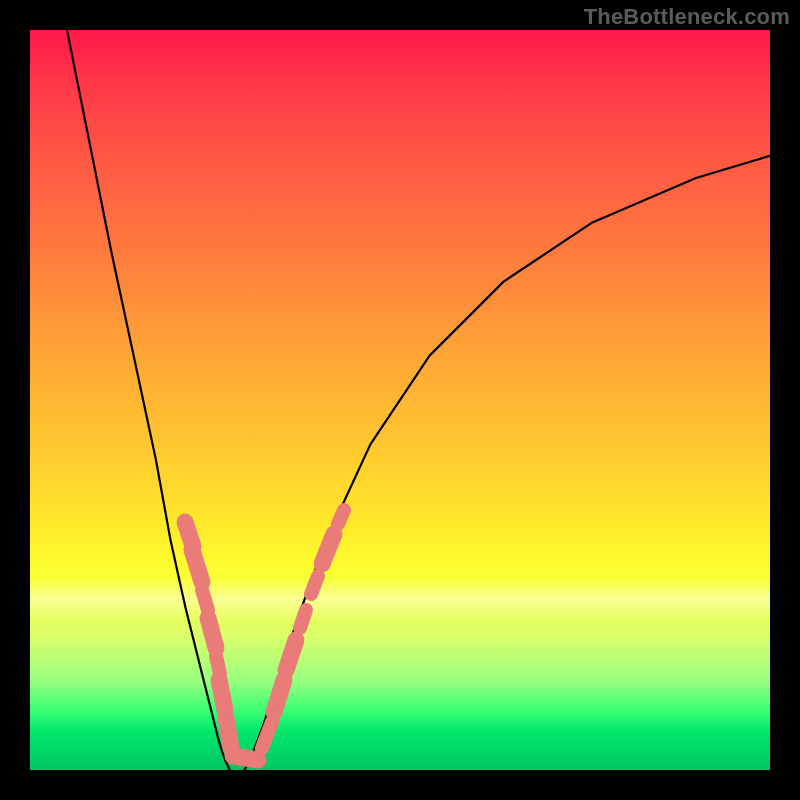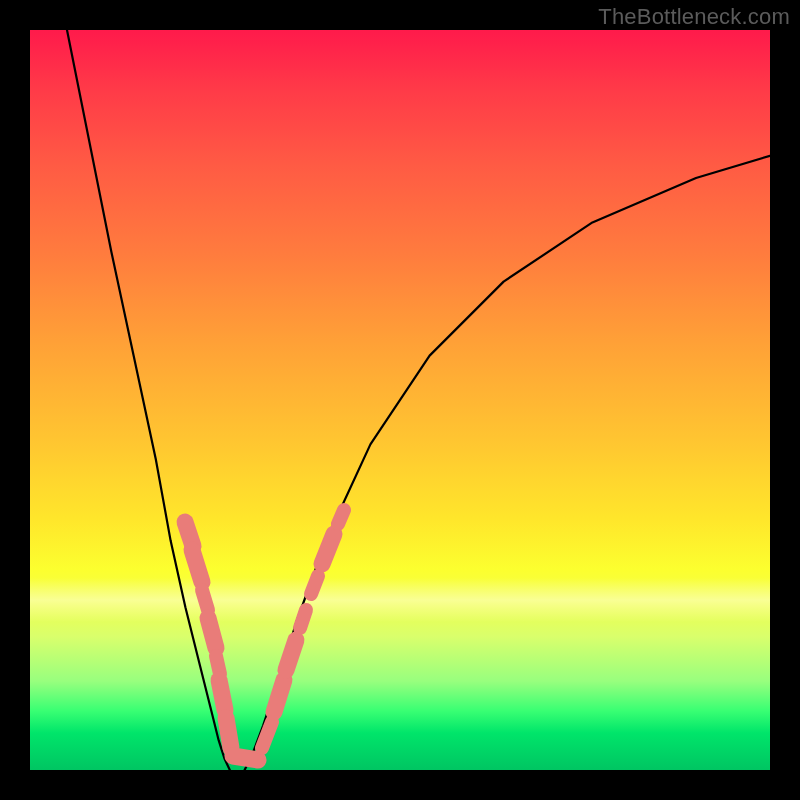--- a/index.html
+++ b/index.html
@@ -15,21 +15,21 @@
     height: 800px;
     background: #000;
     position: relative;
   }
   .watermark {
     position: absolute;
     top: 4px;
     right: 10px;
     color: #5b5b5b;
     font-size: 22px;
-    font-weight: 400;
+    font-weight: 700;
     letter-spacing: 0.2px;
     z-index: 10;
   }
   .plot-area {
     position: absolute;
     left: 30px;
     top: 30px;
     width: 740px;
     height: 740px;
   }

